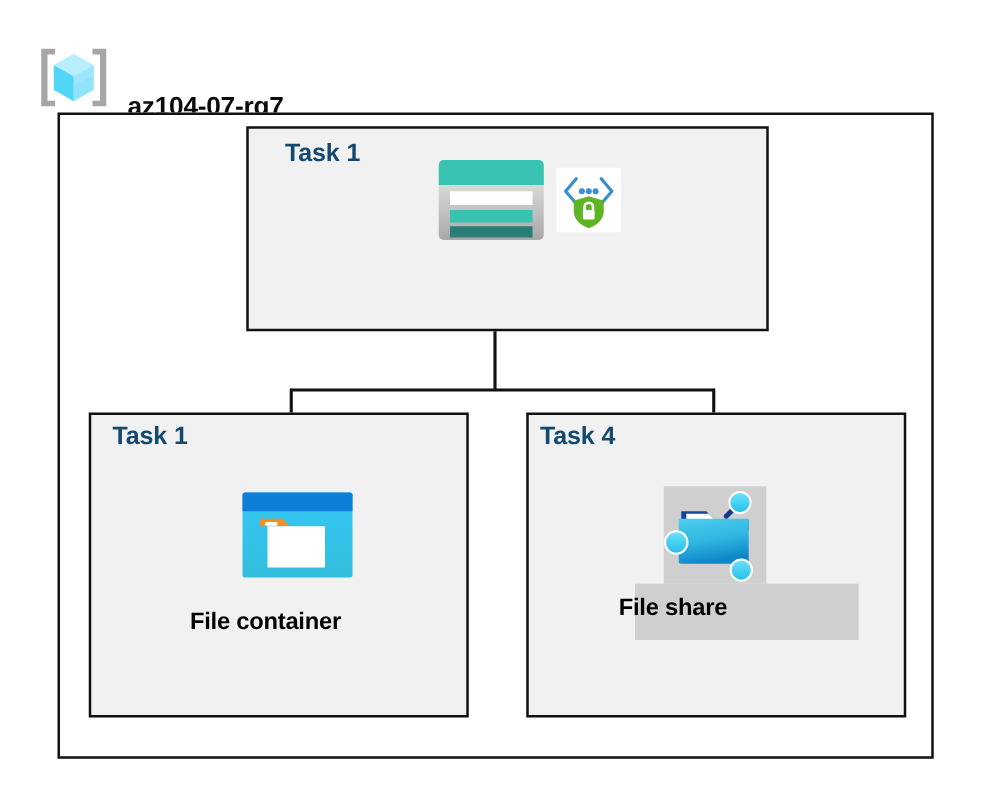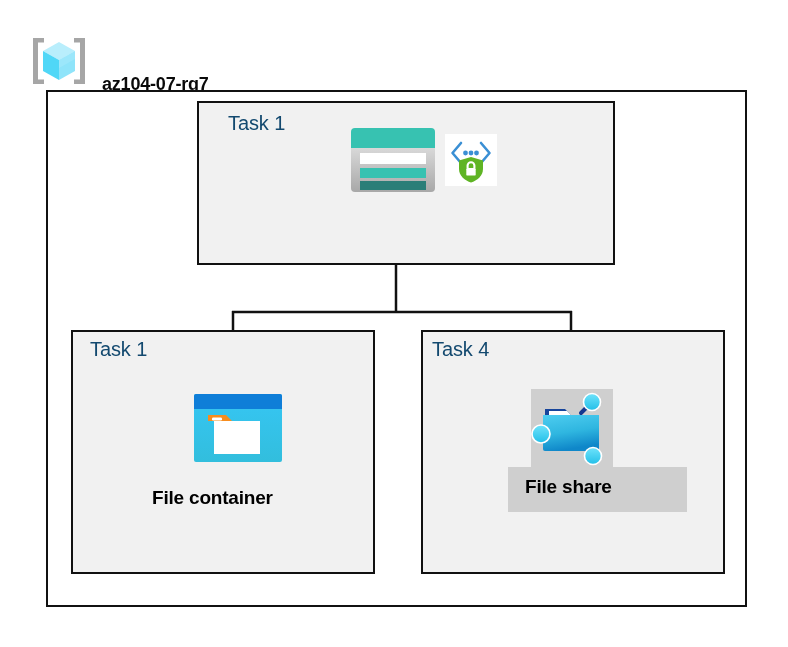--- a/index.html
+++ b/index.html
@@ -27,21 +27,21 @@
     display: flex;
     align-items: center;
     gap: 14px;
   }
   #rg-icon {
     width: 58px;
     height: 52px;
     display: block;
   }
   #rg-title {
-    font-size: 18px;
+    font-size: 21px;
     font-weight: bold;
     color: #0a0a0a;
     letter-spacing: -0.2px;
     white-space: nowrap;
     margin-top: 48px;
   }
 
   
   .outer-box {
     position: absolute;
@@ -59,41 +59,41 @@
     background: #f1f1f1;
     box-sizing: border-box;
   }
   #task1-box { left: 197px; top: 101px; width: 418px; height: 164px; }
   #task2-box { left: 71px;  top: 330px; width: 304px; height: 244px; }
   #task3-box { left: 421px; top: 330px; width: 304px; height: 244px; }
 
   .task-label {
     position: absolute;
     font-size: 20px;
-    font-weight: normal;
+    font-weight: bold;
     color: #13496f;
     letter-spacing: -0.1px;
     white-space: nowrap;
   }
   #task1-label { left: 228px; top: 112px; }
   #task2-label { left: 90px;  top: 338px; }
   #task3-label { left: 432px; top: 338px; }
 
   
   .node-label {
     position: absolute;
     font-size: 19px;
     font-weight: bold;
     color: #000000;
     white-space: nowrap;
     letter-spacing: -0.2px;
   }
   #storage-label   { left: 298px; top: 201px; }
   #blob-label      { left: 152px; top: 487px; }
-  #fileshare-label { left: 525px; top: 476px; text-align: right; }
+  #fileshare-label { left: 495px; top: 476px; text-align: right; }
 
   
   .highlight-plate {
     position: absolute;
     background: #cfcfcf;
   }
   #fs-plate-icon { left: 531px; top: 389px; width: 82px;  height: 78px; }
   #fs-plate-text { left: 508px; top: 467px; width: 179px; height: 45px; }
 
   

